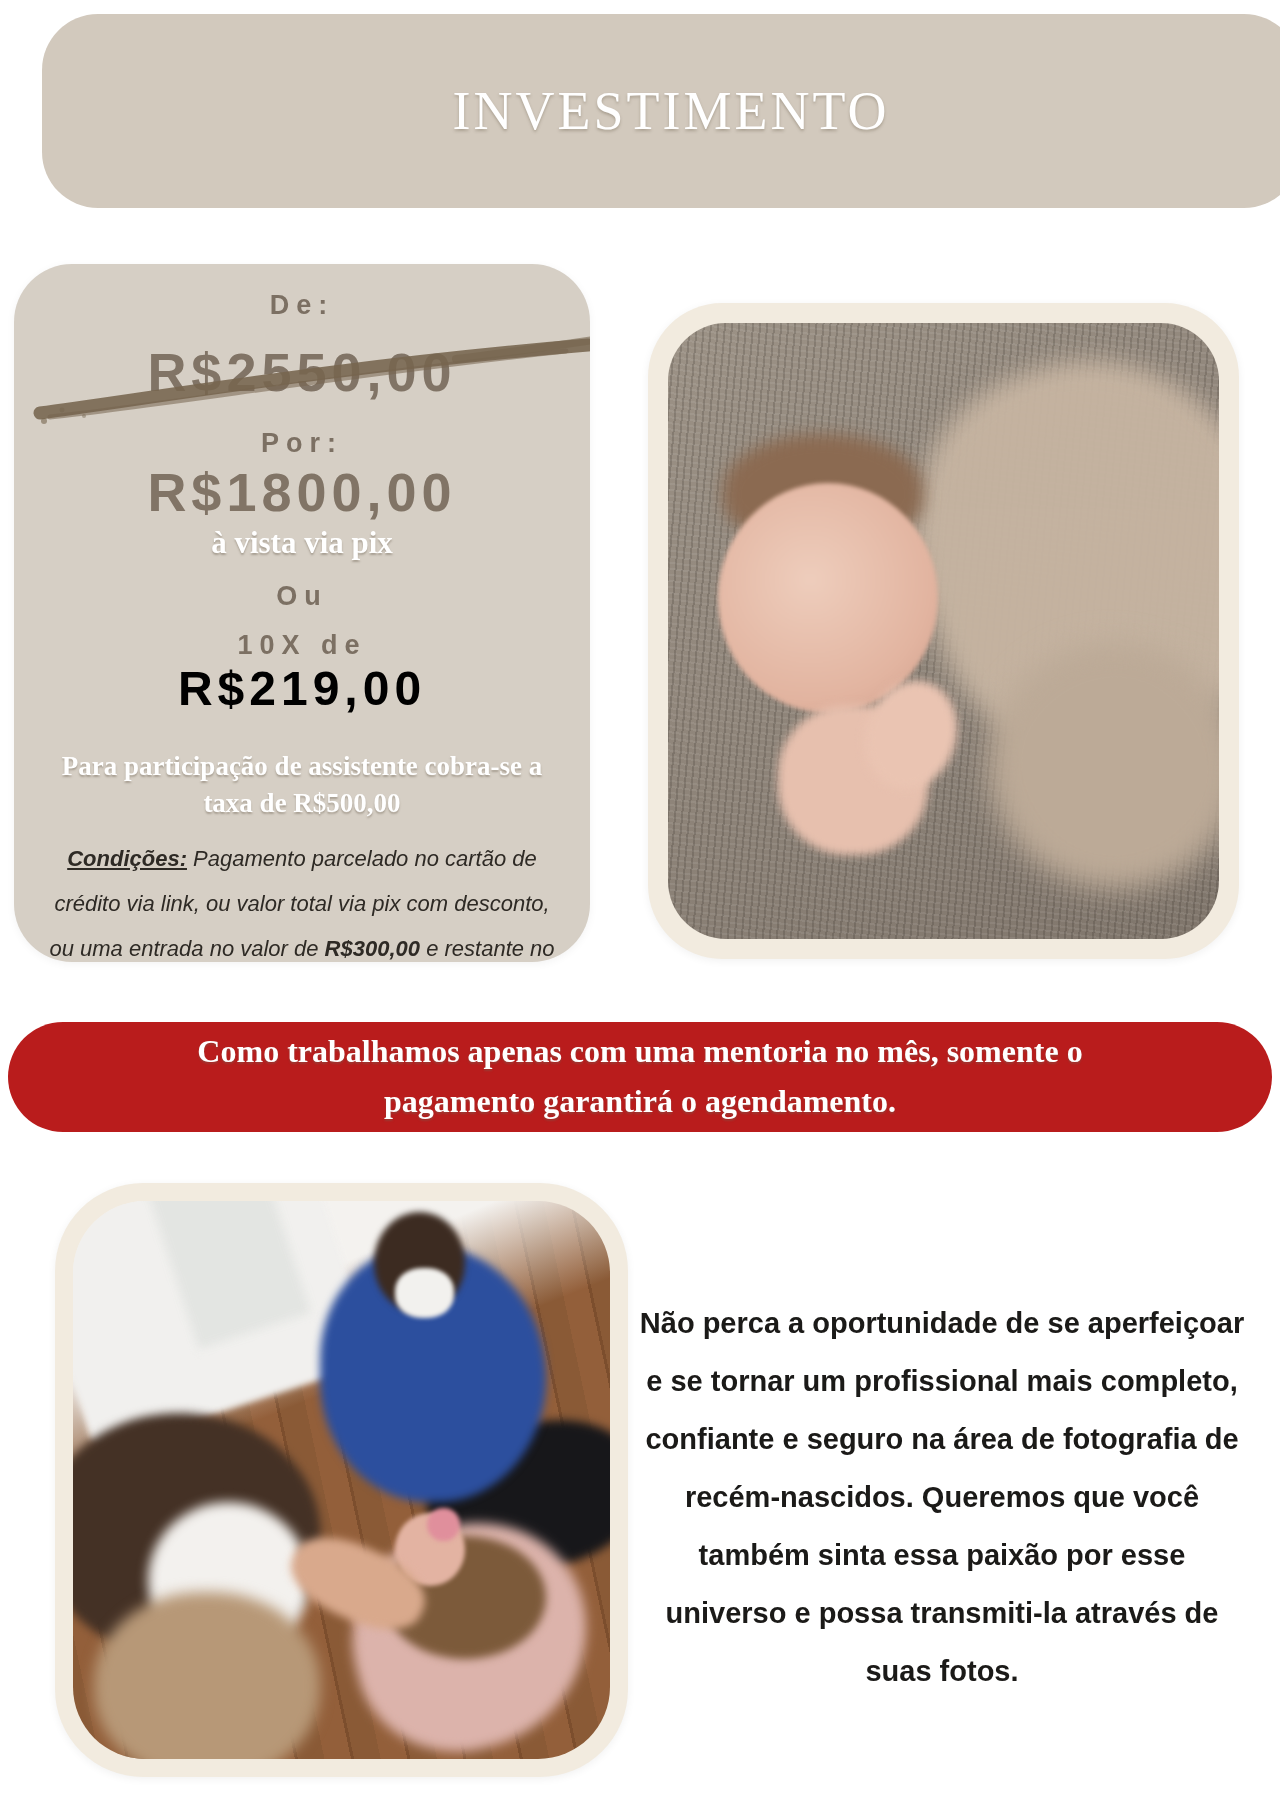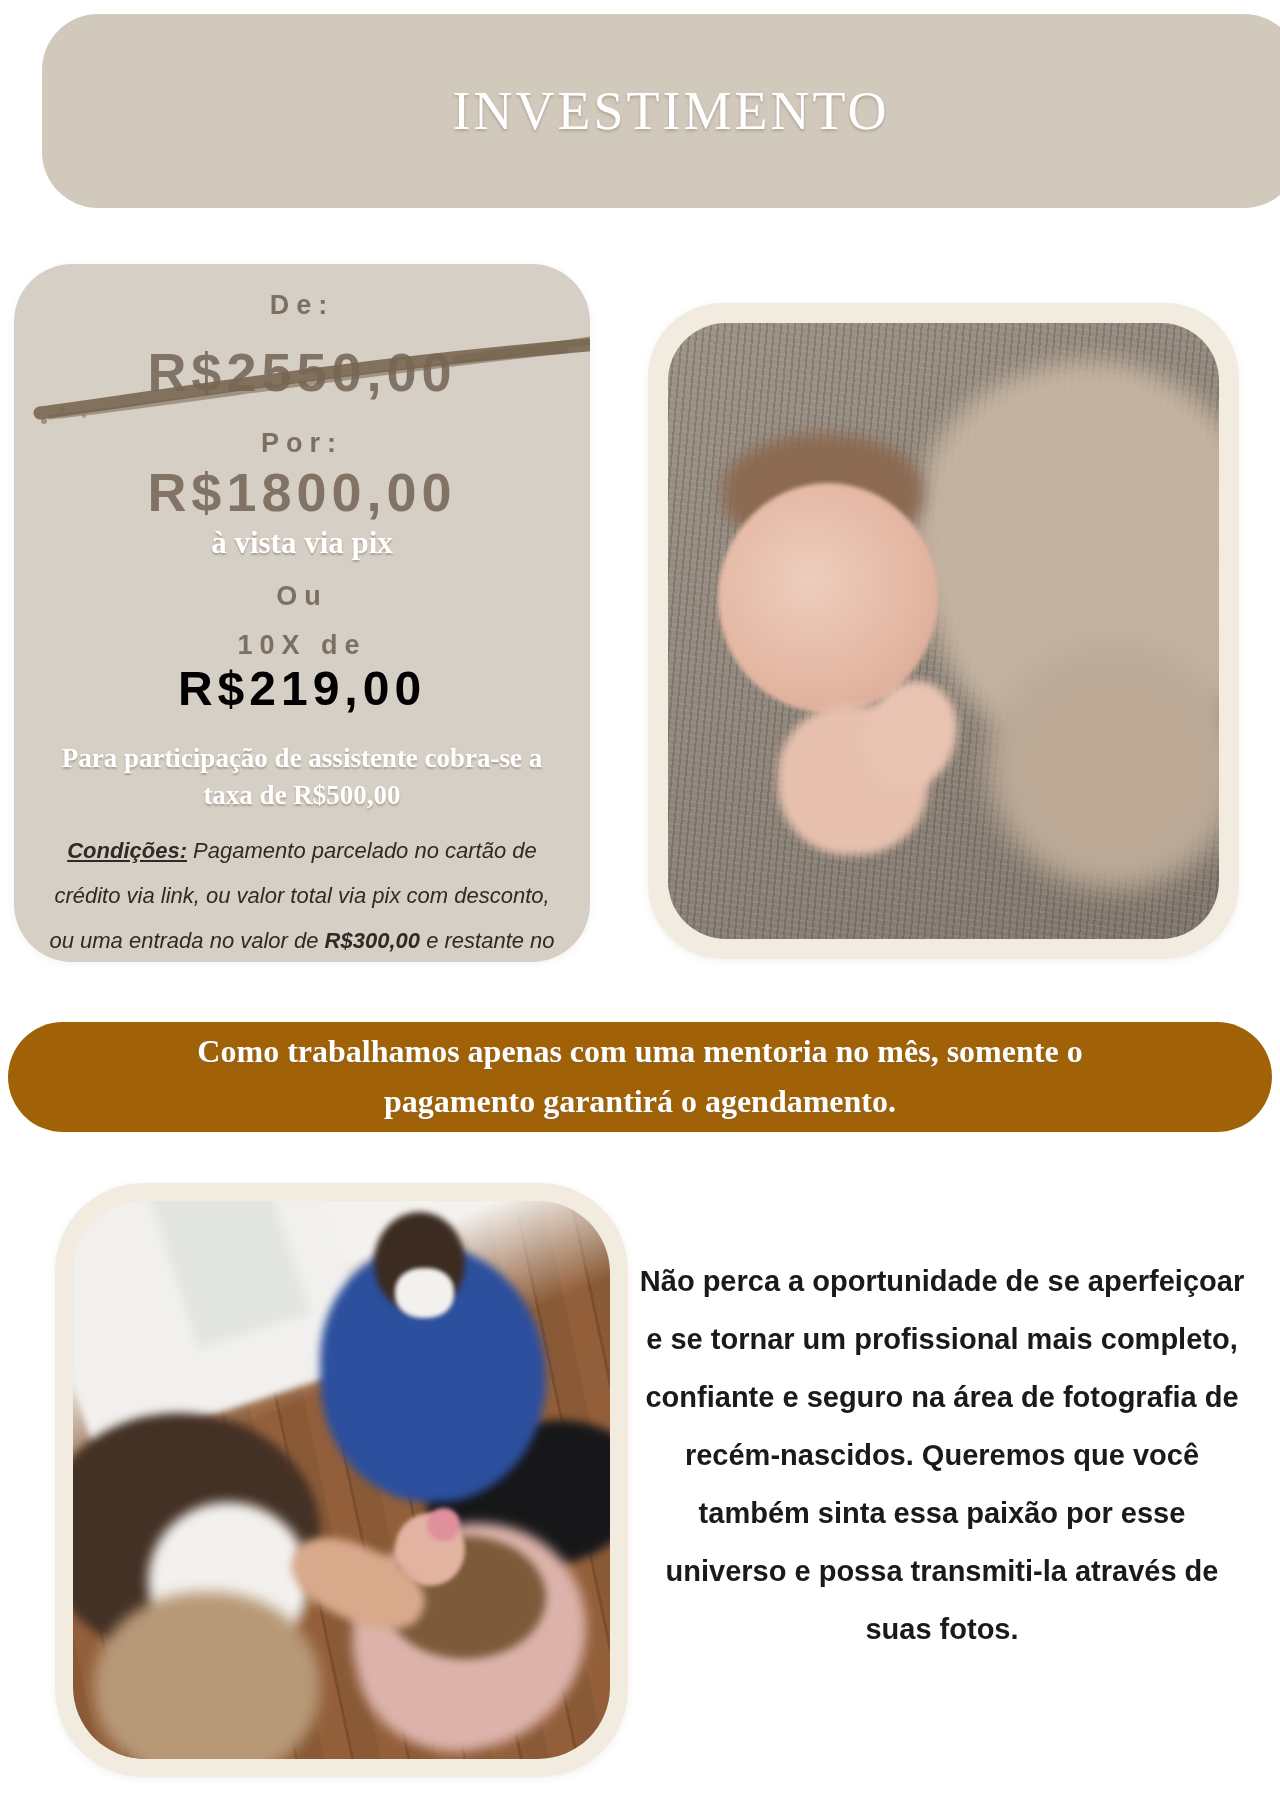--- a/index.html
+++ b/index.html
@@ -18,21 +18,21 @@
                 box-shadow:0 2px 8px rgba(0,0,0,.05);}
   .card-inner{padding:26px 28px 0 28px;}
   .lbl{font-weight:700;color:#7c7063;font-size:27px;letter-spacing:7px;}
   .price-big{font-weight:700;color:#817466;font-size:54px;letter-spacing:5px;line-height:1.1;}
   .price-mid{font-weight:700;color:#000000;font-size:48px;letter-spacing:5px;line-height:1.1;}
   .price1-wrap{position:relative;display:block;margin-top:22px;}
   .strike-svg{position:absolute;left:-16px;top:-26px;width:580px;height:110px;pointer-events:none;}
   .serif-white{font-family:"Liberation Serif",serif;font-weight:700;color:#ffffff;
                text-shadow:0 2px 2px rgba(110,100,85,.45);}
   .pix-note{font-size:31px;margin-top:2px;}
-  .assist-note{font-size:27px;line-height:1.38;margin:24px auto 0 auto;max-width:520px;}
+  .assist-note{font-size:27px;line-height:1.38;margin:32px auto 0 auto;max-width:520px;}
   .conditions{font-style:italic;color:#2e2a25;font-size:22px;line-height:2.05;margin-top:14px;}
   .cond-label{font-weight:700;text-decoration:underline;}
   .cond-bold{font-weight:700;}
   .mt-por{margin-top:26px;}
   .mt-ou{margin-top:20px;}
   .mt-10x{margin-top:18px;}
   .mt-p2{margin-top:4px;}
   .mt-p3{margin-top:2px;}
 
   
@@ -75,27 +75,27 @@
   .sleeve-white{left:14%;top:54%;width:30%;height:28%;background:#f3f1ee;border-radius:50%;filter:blur(6px);}
   .dress-tan{left:4%;top:70%;width:42%;height:34%;background:#b79877;border-radius:48%;filter:blur(7px);}
   .arm-skin{left:40%;top:62%;width:26%;height:13%;background:#d9a98c;border-radius:45%;filter:blur(4px);transform:rotate(24deg);}
   .basket{left:58%;top:60%;width:30%;height:22%;background:#7c5a3a;border-radius:50%;filter:blur(4px);}
   .pink-wrap{left:52%;top:58%;width:44%;height:40%;background:#dcb3ab;border-radius:52% 48% 55% 45%;filter:blur(6px);transform:rotate(-14deg);}
   .baby2-head{left:60%;top:56%;width:13%;height:13%;background:#e3b3a2;border-radius:50%;filter:blur(2px);}
   .flower{left:66%;top:55%;width:6%;height:6%;background:#e08f9c;border-radius:50%;filter:blur(2px);}
 
   
   .booking-banner{position:absolute;left:8px;top:1022px;width:1264px;height:110px;
-                  background:#a16207;border-radius:55px;display:flex;align-items:center;justify-content:center;}
+                  background:#b91c1c;border-radius:55px;display:flex;align-items:center;justify-content:center;}
   .banner-text{font-family:"Liberation Serif",serif;font-weight:700;font-size:32px;line-height:1.55;
                color:#ffffff;text-align:center;max-width:1020px;
                text-shadow:0 2px 2px rgba(110,100,85,.4);}
 
   
-  .closing-paragraph{position:absolute;left:636px;top:1252px;width:612px;
+  .closing-paragraph{position:absolute;left:636px;top:1294px;width:612px;
                      font-weight:700;font-size:29px;line-height:58px;color:#1b1a18;text-align:center;}
 </style>
 </head>
 <body>
 
 <div class="page">
 
   <div class="header-bar">
     <div class="page-title">INVESTIMENTO</div>
   </div>

